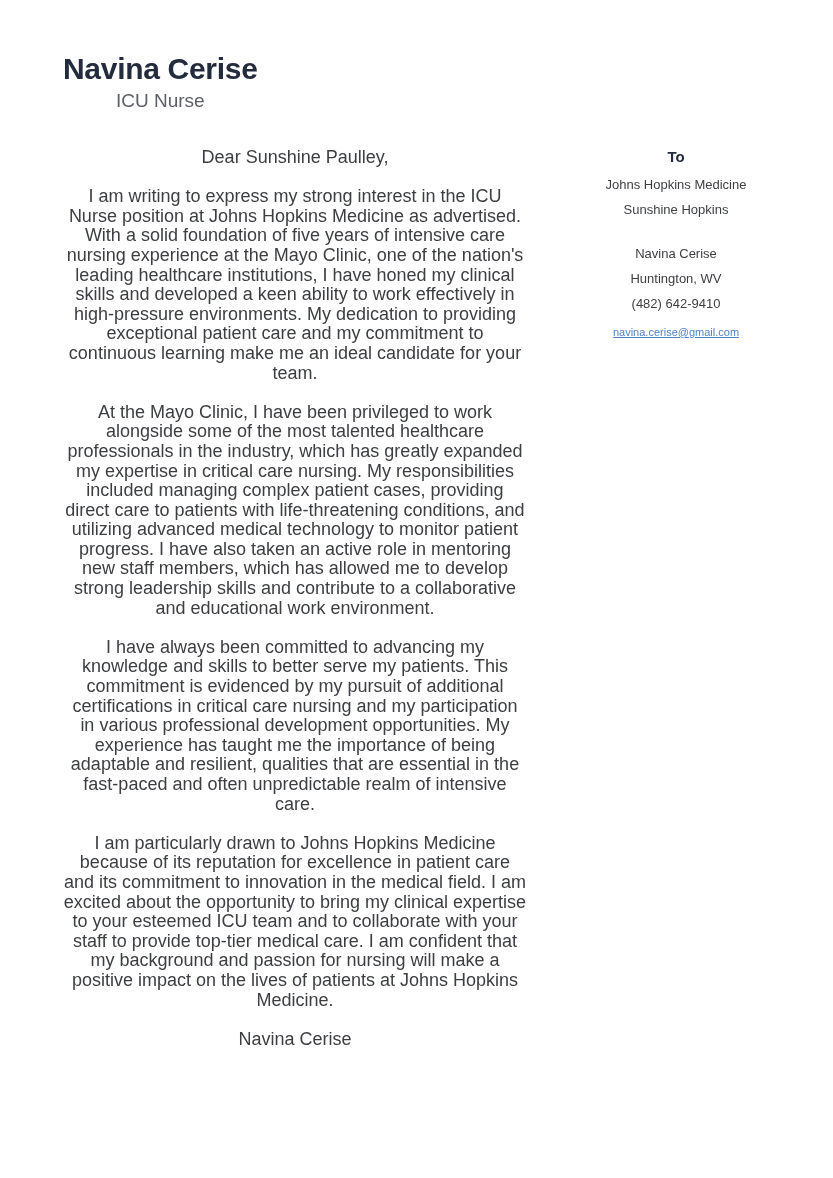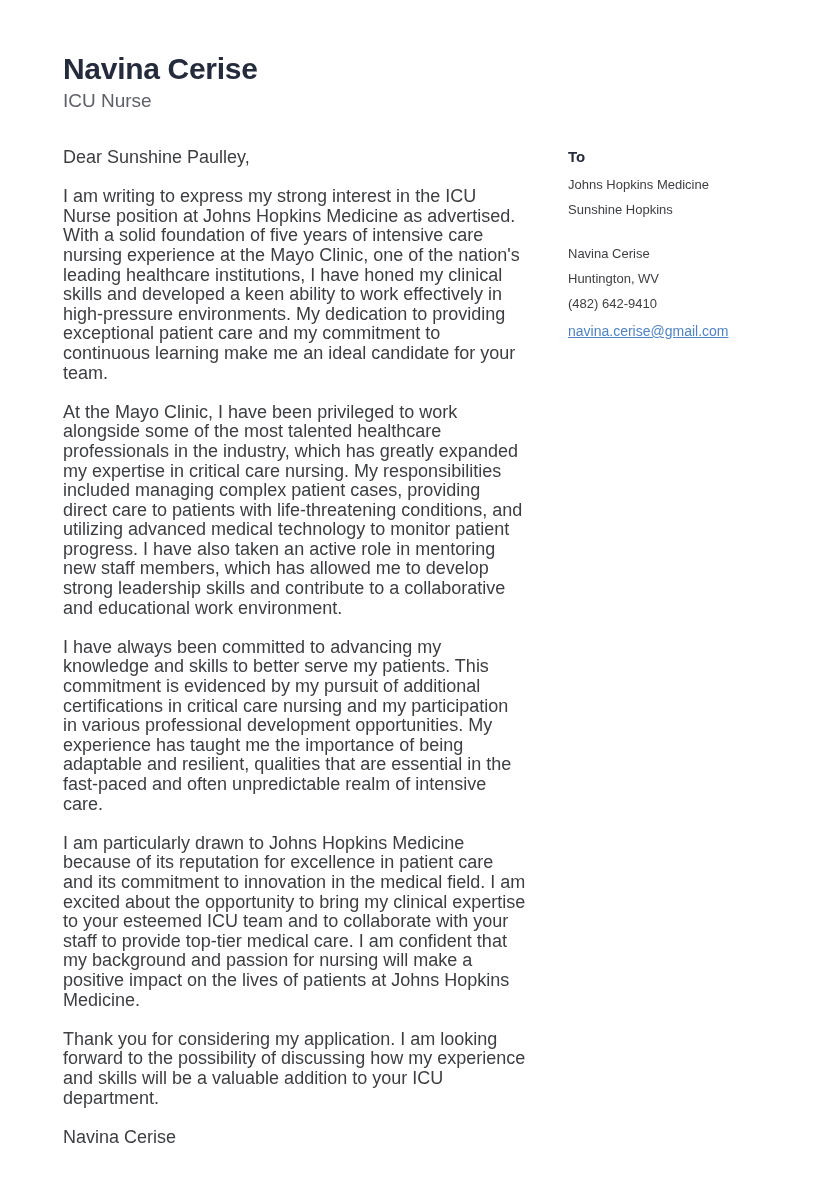--- a/index.html
+++ b/index.html
@@ -1,15 +1,15 @@
 <!DOCTYPE html>
 <html><head>
 <meta charset="utf-8">
 <style>
-  * { margin: 0; padding: 0; box-sizing: border-box; }
+  * { margin: 0; padding: 0; box-sizing: border-box; text-align: center; }
   html, body { background: #ffffff; }
   body { font-family: "Liberation Sans", sans-serif; }
 
   .page {
     position: relative;
     width: 833px;
     height: 1178px;
     background: #ffffff;
     overflow: hidden;
   }
@@ -39,39 +39,39 @@
     width: 464px;
     font-size: 18px;
     line-height: 19.6px;
     color: #3c3e42;
   }
   .letter p { margin: 0 0 19.6px 0; }
   .letter p:last-child { margin-bottom: 0; }
 
   .sidebar {
     position: absolute;
-    left: 568px;
+    left: 556px;
     top: 148px;
     width: 240px;
   }
   .side-heading {
     font-size: 15px;
     font-weight: 700;
     color: #232b3d;
     margin-bottom: 13px;
   }
   .side-line {
     font-size: 13px;
     color: #3c3e42;
     margin-bottom: 11px;
     line-height: 14px;
   }
   .from-section { margin-top: 30px; }
   .email-link {
-    font-size: 14px;
+    font-size: 11px;
     color: #4e83c6;
     text-decoration: underline;
     line-height: 14px;
     display: inline-block;
     cursor: pointer;
   }
 </style>
 </head>
 <body>
 
@@ -81,21 +81,20 @@
     <div class="page-title">Navina Cerise</div>
     <div class="job-title">ICU Nurse</div>
   </div>
 
   <div class="letter">
     <p>Dear Sunshine Paulley,</p>
     <p>I am writing to express my strong interest in the ICU Nurse position at Johns Hopkins Medicine as advertised. With a solid foundation of five years of intensive care nursing experience at the Mayo Clinic, one of the nation's leading healthcare institutions, I have honed my clinical skills and developed a keen ability to work effectively in high-pressure environments. My dedication to providing exceptional patient care and my commitment to continuous learning make me an ideal candidate for your team.</p>
     <p>At the Mayo Clinic, I have been privileged to work alongside some of the most talented healthcare professionals in the industry, which has greatly expanded my expertise in critical care nursing. My responsibilities included managing complex patient cases, providing direct care to patients with life-threatening conditions, and utilizing advanced medical technology to monitor patient progress. I have also taken an active role in mentoring new staff members, which has allowed me to develop strong leadership skills and contribute to a collaborative and educational work environment.</p>
     <p>I have always been committed to advancing my knowledge and skills to better serve my patients. This commitment is evidenced by my pursuit of additional certifications in critical care nursing and my participation in various professional development opportunities. My experience has taught me the importance of being adaptable and resilient, qualities that are essential in the fast-paced and often unpredictable realm of intensive care.</p>
     <p>I am particularly drawn to Johns Hopkins Medicine because of its reputation for excellence in patient care and its commitment to innovation in the medical field. I am excited about the opportunity to bring my clinical expertise to your esteemed ICU team and to collaborate with your staff to provide top-tier medical care. I am confident that my background and passion for nursing will make a positive impact on the lives of patients at Johns Hopkins Medicine.</p>
-    <p>Thank you for considering my application. I am looking forward to the possibility of discussing how my experience and skills will be a valuable addition to your ICU department.</p>
     <p>Navina Cerise</p>
   </div>
 
   <div class="sidebar">
     <div class="to-section">
       <div class="side-heading">To</div>
       <div class="side-line">Johns Hopkins Medicine</div>
       <div class="side-line">Sunshine Hopkins</div>
     </div>
     <div class="from-section">

